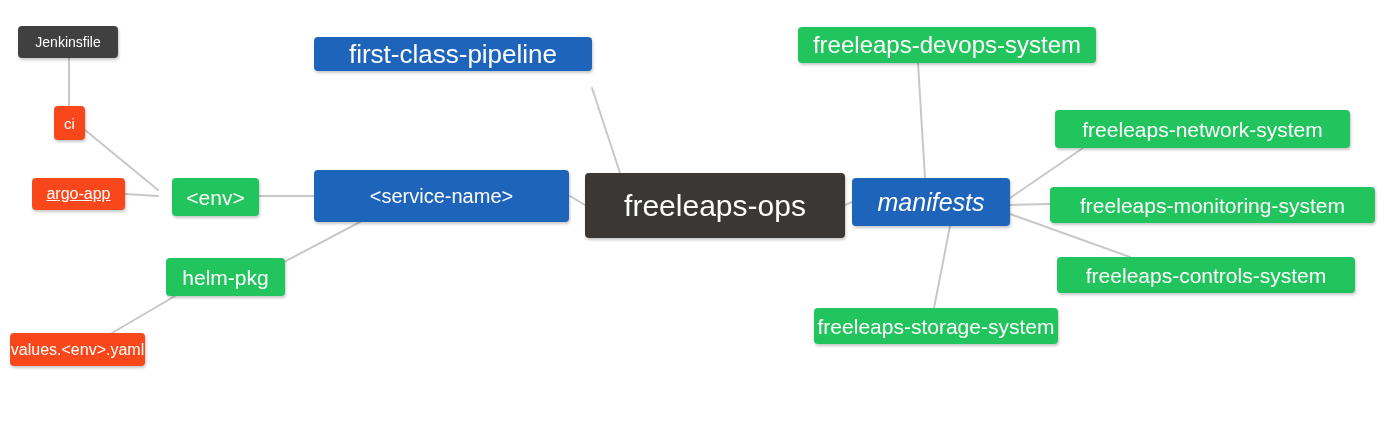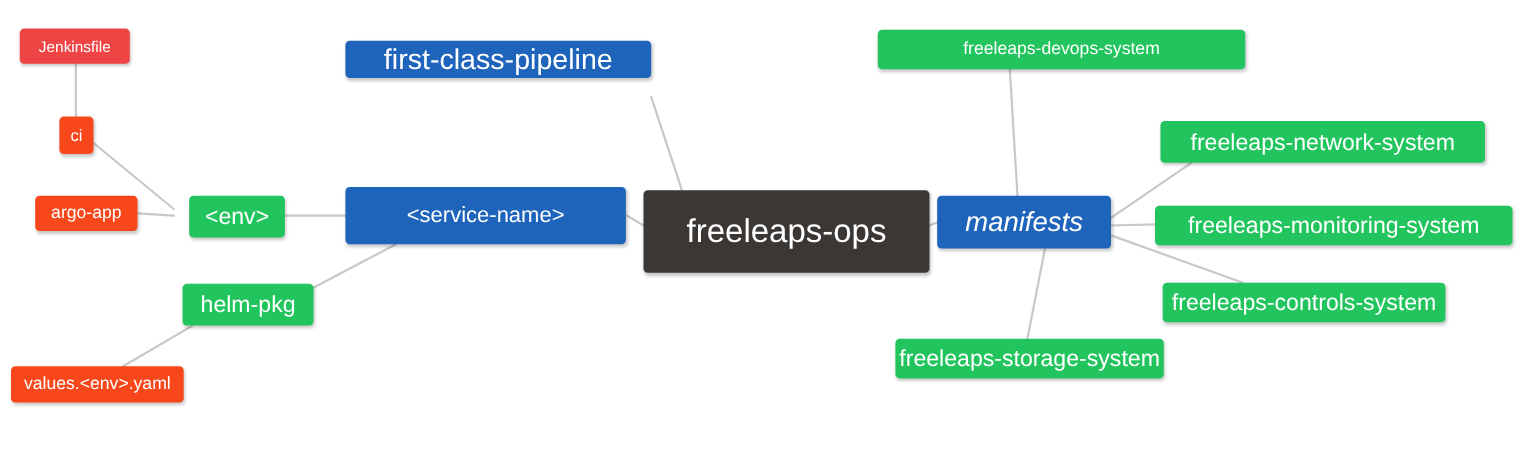--- a/index.html
+++ b/index.html
@@ -40,21 +40,21 @@
     user-select: none;
   }
   .node span {
     display: block;
     padding: 0 2px;
   }
   
   .c-dark   { background: #3b3735; }
   .c-blue   { background: #1f64bb; }
   .c-green  { background: #22c55d; }
-  .c-orange { background: #ef4444; align-items: center; }
+  .c-orange { background: #404040; align-items: center; }
   .c-red    { background: #f9471c; }
 </style>
 </head>
 <body>
 
 <div id="canvas">
   <svg id="edges" viewBox="0 0 1390 421" xmlns="http://www.w3.org/2000/svg">
       <line x1="585" y1="205" x2="570" y2="196" stroke="#c8c8c8" stroke-width="2" stroke-linecap="round"></line>
       <line x1="620" y1="173" x2="592" y2="88" stroke="#c8c8c8" stroke-width="2" stroke-linecap="round"></line>
       <line x1="845" y1="205" x2="852" y2="202" stroke="#c8c8c8" stroke-width="2" stroke-linecap="round"></line>
@@ -64,21 +64,21 @@
       <line x1="158" y1="196" x2="125" y2="194" stroke="#c8c8c8" stroke-width="2" stroke-linecap="round"></line>
       <line x1="69" y1="106" x2="69" y2="58" stroke="#c8c8c8" stroke-width="2" stroke-linecap="round"></line>
       <line x1="175" y1="296" x2="112" y2="333" stroke="#c8c8c8" stroke-width="2" stroke-linecap="round"></line>
       <line x1="925" y1="178" x2="918" y2="63" stroke="#c8c8c8" stroke-width="2" stroke-linecap="round"></line>
       <line x1="1010" y1="198" x2="1083" y2="148" stroke="#c8c8c8" stroke-width="2" stroke-linecap="round"></line>
       <line x1="1010" y1="205" x2="1050" y2="204" stroke="#c8c8c8" stroke-width="2" stroke-linecap="round"></line>
       <line x1="1010" y1="214" x2="1130" y2="257" stroke="#c8c8c8" stroke-width="2" stroke-linecap="round"></line>
       <line x1="950" y1="226" x2="934" y2="308" stroke="#c8c8c8" stroke-width="2" stroke-linecap="round"></line>
     </svg>
   <div id="nodes">
-      <div class="node c-dark" style="left: 585px; top: 173px; width: 260px; height: 75px; font-size: 30px;">
+      <div class="node c-dark" style="left: 585px; top: 173px; width: 260px; height: 65px; font-size: 30px;">
         <span>freeleaps-ops</span>
       </div>
       <div class="node c-blue" style="left: 314px; top: 170px; width: 255px; height: 52px; font-size: 20px;">
         <span>&lt;service-name&gt;</span>
       </div>
       <div class="node c-blue" style="left: 314px; top: 37px; width: 278px; height: 34px; font-size: 26px;">
         <span>first-class-pipeline</span>
       </div>
       <div class="node c-blue" style="left: 852px; top: 178px; width: 158px; height: 48px; font-size: 25px; font-style: italic;">
         <span>manifests</span>
@@ -88,35 +88,35 @@
       </div>
       <div class="node c-green" style="left: 146px; top: 258px; width: 119px; height: 38px; font-size: 21px; margin-left: 20px;">
         <span>helm-pkg</span>
       </div>
       <div class="node c-red" style="left: 54px; top: 106px; width: 31px; height: 34px; font-size: 15px;">
         <span>ci</span>
       </div>
       <div class="node c-orange" style="left: 18px; top: 26px; width: 100px; height: 32px; font-size: 14px;">
         <span>Jenkinsfile</span>
       </div>
-      <div class="node c-red" style="left: 32px; top: 178px; width: 93px; height: 32px; font-size: 16px;">
+      <div class="node c-red" style="left: 32px; top: 178px; width: 93px; height: 32px; font-size: 16px; text-decoration: underline;">
         <span>argo-app</span>
       </div>
-      <div class="node c-red" style="left: 10px; top: 333px; width: 157px; height: 33px; font-size: 16px;">
+      <div class="node c-red" style="left: 10px; top: 333px; width: 135px; height: 33px; font-size: 16px;">
         <span>values.&lt;env&gt;.yaml</span>
       </div>
-      <div class="node c-green" style="left: 798px; top: 27px; width: 334px; height: 36px; font-size: 16px;">
+      <div class="node c-green" style="left: 798px; top: 27px; width: 298px; height: 36px; font-size: 24px;">
         <span>freeleaps-devops-system</span>
       </div>
       <div class="node c-green" style="left: 1055px; top: 110px; width: 295px; height: 38px; font-size: 21px;">
         <span>freeleaps-network-system</span>
       </div>
       <div class="node c-green" style="left: 1050px; top: 187px; width: 325px; height: 36px; font-size: 21px; text-align: center;">
         <span>freeleaps-monitoring-system</span>
       </div>
-      <div class="node c-green" style="left: 1057px; top: 257px; width: 257px; height: 36px; font-size: 21px;">
+      <div class="node c-green" style="left: 1057px; top: 257px; width: 298px; height: 36px; font-size: 21px;">
         <span>freeleaps-controls-system</span>
       </div>
       <div class="node c-green" style="left: 814px; top: 308px; width: 244px; height: 36px; font-size: 21px;">
         <span>freeleaps-storage-system</span>
       </div>
     </div>
 </div>
 
 </body></html>

